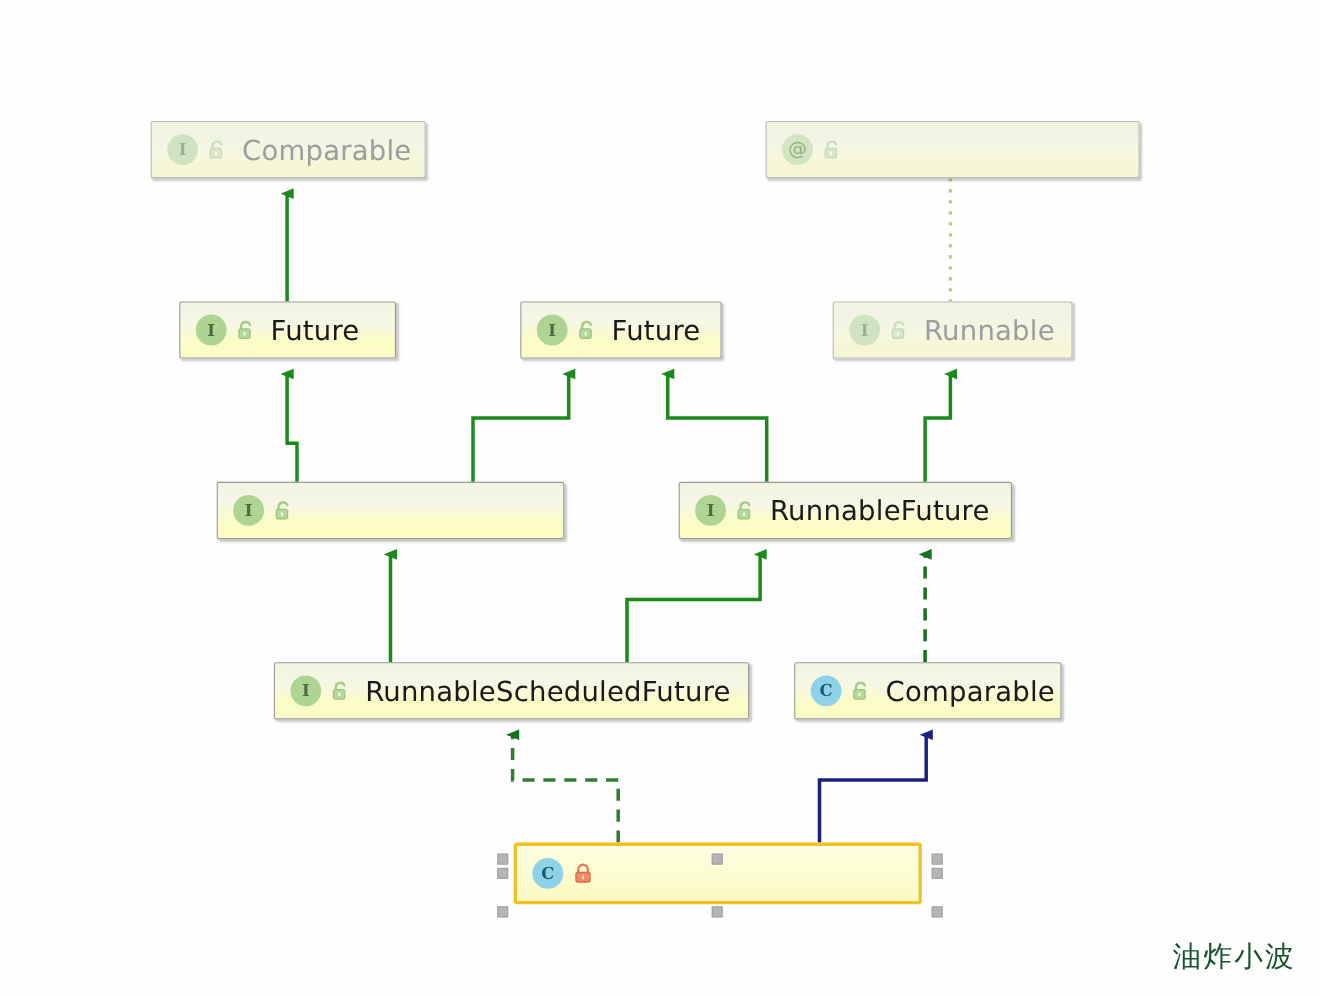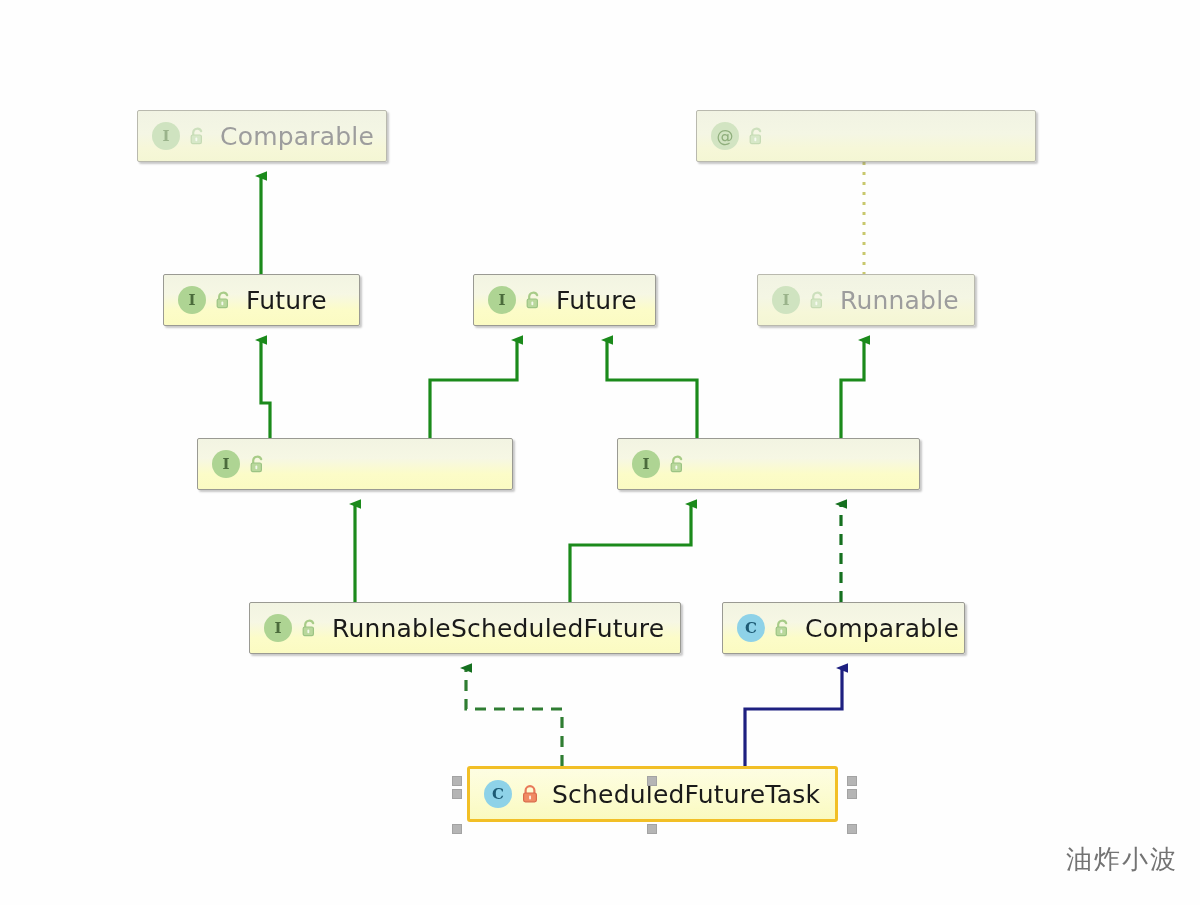--- a/index.html
+++ b/index.html
@@ -100,23 +100,23 @@
     position: absolute;
     width: 10px;
     height: 10px;
     background: #b5b5b5;
     border: 1px solid #a3a3a3;
     box-sizing: border-box;
   }
   #watermark {
     position: absolute;
     right: 22px;
-    bottom: 28px;
+    bottom: 18px;
     font-size: 26px;
-    color: #737373;
+    color: #14532d;
     letter-spacing: 2px;
     user-select: none;
   }
 </style>
 </head>
 <body>
 
 <div id="diagram-canvas">
 
   <svg id="edge-layer" viewBox="0 0 1200 905" width="1200" height="905" xmlns="http://www.w3.org/2000/svg">
@@ -208,20 +208,21 @@
             <rect x="6.4" y="11.6" width="1.9" height="3.6" rx="0.9" fill="#f3f8ec"></rect>
           </svg></span>
       </div>
       <div class="uml-node" style="left: 617px; top: 438px; width: 303px; height: 52px;">
         <span class="kind-badge kind-interface">I</span>
         <span class="lock-icon"><svg viewBox="0 0 18 20" width="18" height="20" aria-hidden="true">
             <path d="M4.2 9.2 V6.4 a4.2 4.2 0 0 1 8.0 -1.2" fill="none" stroke="#a8cc88" stroke-width="2.2" stroke-linecap="round"></path>
             <rect x="2.2" y="9.0" width="10.2" height="8.6" rx="1.6" fill="#b9d89c" stroke="#9cc484" stroke-width="1.2"></rect>
             <rect x="6.4" y="11.6" width="1.9" height="3.6" rx="0.9" fill="#f3f8ec"></rect>
           </svg></span>
+        <span class="node-label">RunnableFuture</span>
       </div>
       <div class="uml-node" style="left: 249px; top: 602px; width: 432px; height: 52px;">
         <span class="kind-badge kind-interface">I</span>
         <span class="lock-icon"><svg viewBox="0 0 18 20" width="18" height="20" aria-hidden="true">
             <path d="M4.2 9.2 V6.4 a4.2 4.2 0 0 1 8.0 -1.2" fill="none" stroke="#a8cc88" stroke-width="2.2" stroke-linecap="round"></path>
             <rect x="2.2" y="9.0" width="10.2" height="8.6" rx="1.6" fill="#b9d89c" stroke="#9cc484" stroke-width="1.2"></rect>
             <rect x="6.4" y="11.6" width="1.9" height="3.6" rx="0.9" fill="#f3f8ec"></rect>
           </svg></span>
         <span class="node-label">RunnableScheduledFuture</span>
       </div>
@@ -234,21 +235,20 @@
           </svg></span>
         <span class="node-label">Comparable</span>
       </div>
       <div class="uml-node selected" style="left: 467px; top: 766px; width: 371px; height: 56px;">
         <span class="kind-badge kind-class">C</span>
         <span class="lock-icon"><svg viewBox="0 0 18 20" width="18" height="20" aria-hidden="true">
             <path d="M4.6 9.2 V6.6 a4.4 4.4 0 0 1 8.8 0 V9.2" fill="none" stroke="#e8795a" stroke-width="2.2" stroke-linecap="round"></path>
             <rect x="2.6" y="9.0" width="12.8" height="8.8" rx="1.8" fill="#f08a63" stroke="#d9694a" stroke-width="1.2"></rect>
             <rect x="8.1" y="11.6" width="1.9" height="3.8" rx="0.9" fill="#fde9e0"></rect>
           </svg></span>
-        <span class="node-label">ScheduledFutureTask</span>
       </div>
     </div>
   <div id="handle-layer">
       <div class="handle" style="left: 452px; top: 776px;"></div>
       <div class="handle" style="left: 647px; top: 776px;"></div>
       <div class="handle" style="left: 847px; top: 776px;"></div>
       <div class="handle" style="left: 452px; top: 789px;"></div>
       <div class="handle" style="left: 847px; top: 789px;"></div>
       <div class="handle" style="left: 452px; top: 824px;"></div>
       <div class="handle" style="left: 647px; top: 824px;"></div>

